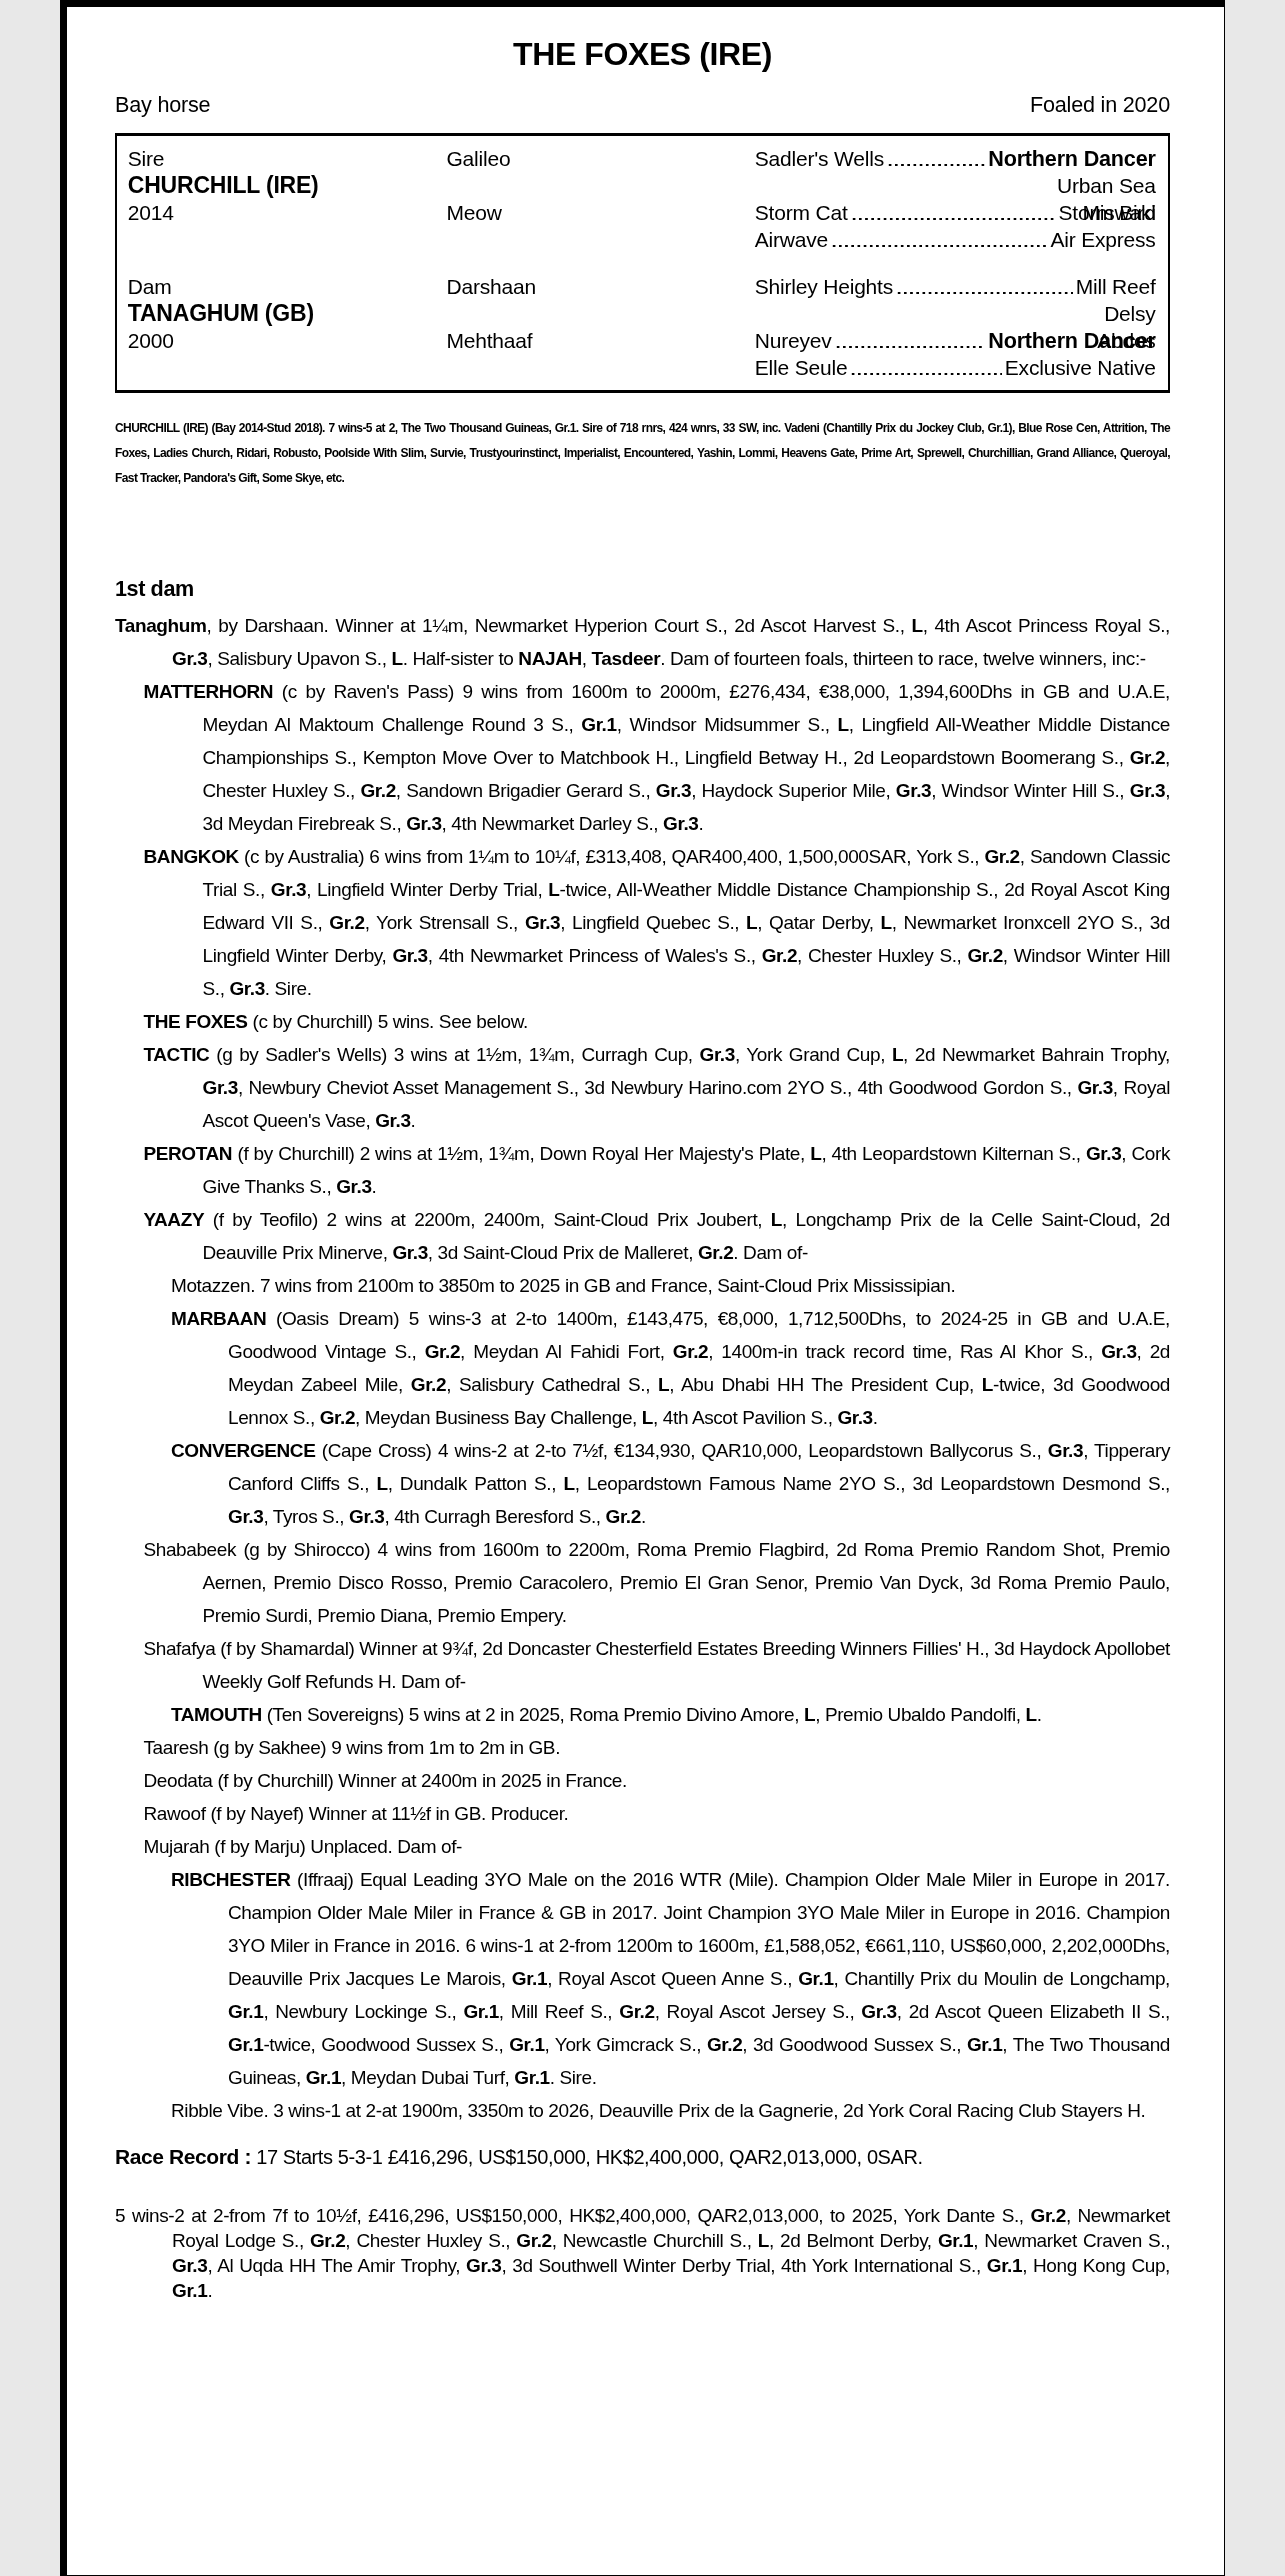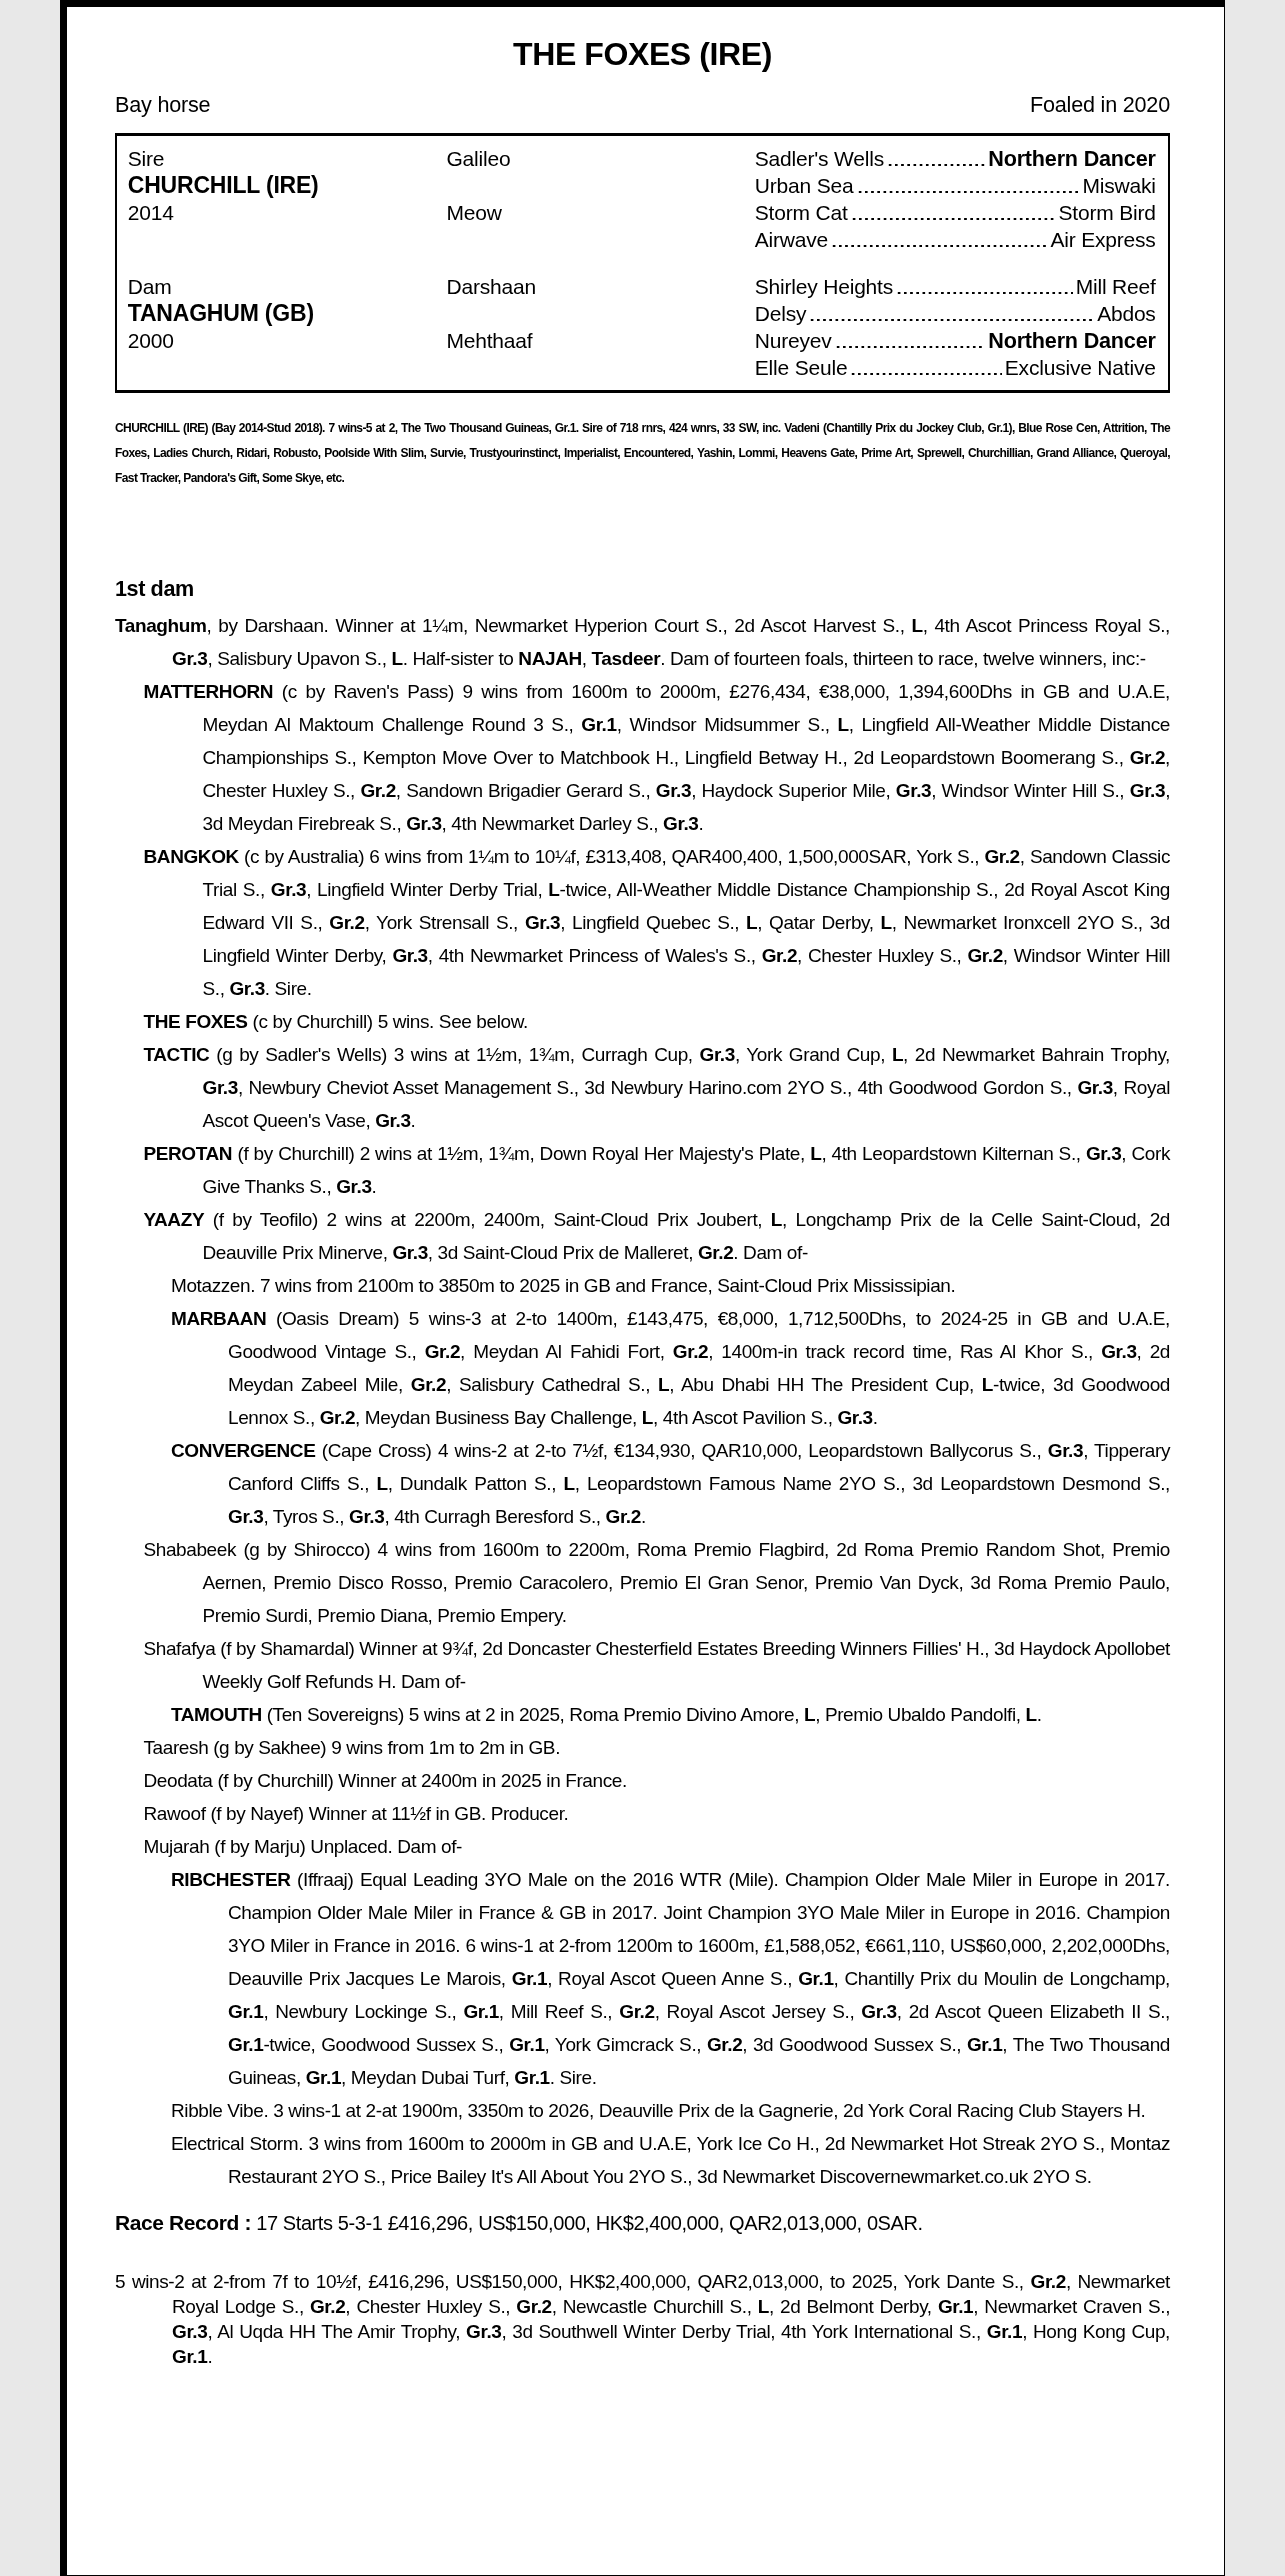--- a/index.html
+++ b/index.html
@@ -28,21 +28,21 @@
   }
   .ped-group { display:grid; grid-template-columns:31% 30% 39%; grid-auto-rows:27px; }
   .ped-group + .ped-group { margin-top:20px; }
   .ped-col1 { grid-column:1; grid-row:1 / span 4; align-self:start; }
   .ped-role { font-size:21px; line-height:27px; letter-spacing:-0.2px; }
   .ped-name { font-size:23px; line-height:27px; font-weight:bold; letter-spacing:-0.2px; }
   .ped-year { font-size:21px; line-height:27px; letter-spacing:-0.2px; }
   .ped-parent { grid-column:2; font-size:21px; line-height:27px; letter-spacing:-0.2px; }
   .p1 { grid-row:1; } .p2 { grid-row:3; }
   .gp-line { grid-column:3; display:flex; align-items:flex-end; font-size:21px; line-height:27px; letter-spacing:-0.2px; }
-  .gp-line.g1 { grid-row:1; } .gp-line.g2 { grid-row:2; }
+  .gp-line.g1 { grid-row:1; } .gp-line.g2 { grid-row:2;flex-direction:column; }
   .gp-line.g3 { grid-row:3; } .gp-line.g4 { grid-row:4; }
   .gp-l, .gp-r { white-space:nowrap; }
   .gp-r.bold { font-weight:bold; font-size:21.6px; }
   .leader-dots {
     flex:1 1 auto; min-width:10.8px; margin:0 3.1px; height:23px;
     background-image:radial-gradient(circle, #000 1.2px, transparent 1.4px);
     background-size:6.2px 6.2px; background-repeat:repeat-x;
     background-position:left bottom 3.9px;
   }
   
@@ -180,21 +180,20 @@
     <p class="entry ind1">Deodata (f by Churchill) Winner at 2400m in 2025 in France.</p>
 
     <p class="entry ind1">Rawoof (f by Nayef) Winner at 11½f in GB. Producer.</p>
 
     <p class="entry ind1">Mujarah (f by Marju) Unplaced. Dam of-</p>
 
     <p class="entry ind2"><b>RIBCHESTER</b> (Iffraaj) Equal Leading 3YO Male on the 2016 WTR (Mile). Champion Older Male Miler in Europe in 2017. Champion Older Male Miler in France &amp; GB in 2017. Joint Champion 3YO Male Miler in Europe in 2016. Champion 3YO Miler in France in 2016. 6 wins-1 at 2-from 1200m to 1600m, £1,588,052, €661,110, US$60,000, 2,202,000Dhs, Deauville Prix Jacques Le Marois, <b>Gr.1</b>, Royal Ascot Queen Anne S., <b>Gr.1</b>, Chantilly Prix du Moulin de Longchamp, <b>Gr.1</b>, Newbury Lockinge S., <b>Gr.1</b>, Mill Reef S., <b>Gr.2</b>, Royal Ascot Jersey S., <b>Gr.3</b>, 2d Ascot Queen Elizabeth II S., <b>Gr.1</b>-twice, Goodwood Sussex S., <b>Gr.1</b>, York Gimcrack S., <b>Gr.2</b>, 3d Goodwood Sussex S., <b>Gr.1</b>, The Two Thousand Guineas, <b>Gr.1</b>, Meydan Dubai Turf, <b>Gr.1</b>. Sire.</p>
 
     <p class="entry ind2">Ribble Vibe. 3 wins-1 at 2-at 1900m, 3350m to 2026, Deauville Prix de la Gagnerie, 2d York Coral Racing Club Stayers H.</p>
 
-    <p class="entry ind2">Electrical Storm. 3 wins from 1600m to 2000m in GB and U.A.E, York Ice Co H., 2d Newmarket Hot Streak 2YO S., Montaz Restaurant 2YO S., Price Bailey It's All About You 2YO S., 3d Newmarket Discovernewmarket.co.uk 2YO S.</p>
   </div>
 
   <p class="race-record"><b>Race Record :</b> 17 Starts 5-3-1 £416,296, US$150,000, HK$2,400,000, QAR2,013,000, 0SAR.</p>
 
   <p class="race-details">5 wins-2 at 2-from 7f to 10½f, £416,296, US$150,000, HK$2,400,000, QAR2,013,000, to 2025, York Dante S., <b>Gr.2</b>, Newmarket Royal Lodge S., <b>Gr.2</b>, Chester Huxley S., <b>Gr.2</b>, Newcastle Churchill S., <b>L</b>, 2d Belmont Derby, <b>Gr.1</b>, Newmarket Craven S., <b>Gr.3</b>, Al Uqda HH The Amir Trophy, <b>Gr.3</b>, 3d Southwell Winter Derby Trial, 4th York International S., <b>Gr.1</b>, Hong Kong Cup, <b>Gr.1</b>.</p>
 
 </div>
 
 
 </body></html>

